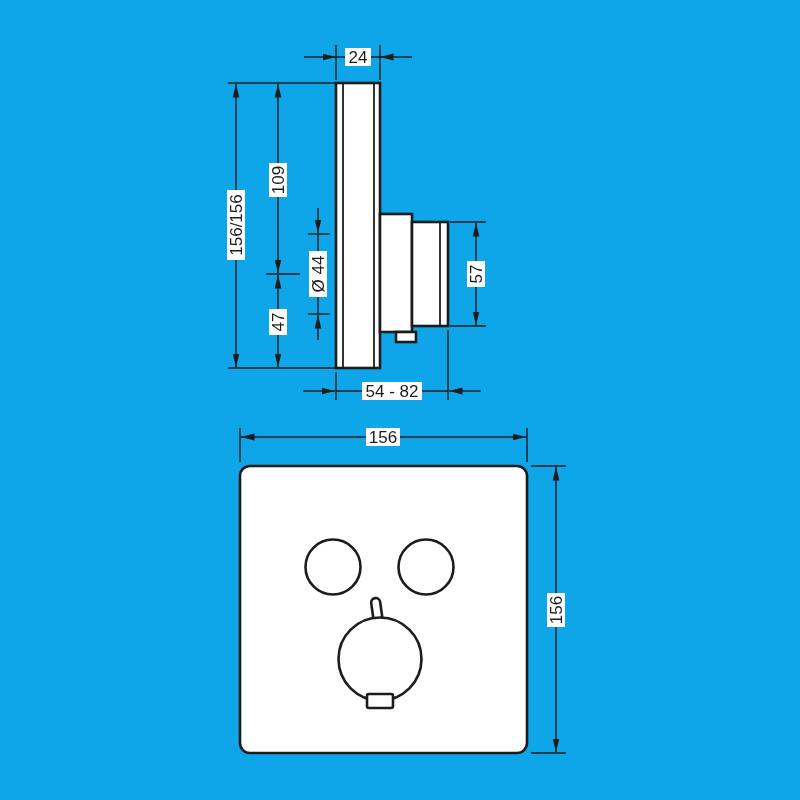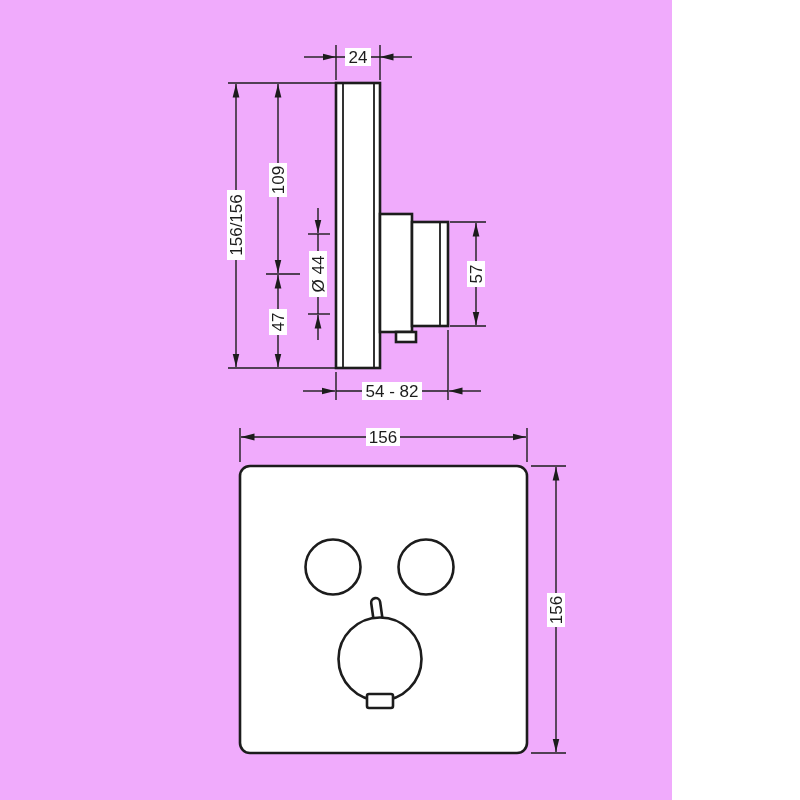--- a/index.html
+++ b/index.html
@@ -1,16 +1,16 @@
 <!DOCTYPE html>
 <html><head>
 <meta charset="utf-8">
 <style>
   html,body{margin:0;padding:0;background:#fff;}
-  #canvas{width:672px;height:800px;position:relative;background:#f0abfc;overflow:hidden;}
+  #canvas{width:800px;height:800px;position:relative;background:#0ea5e9;overflow:hidden;}
   svg{display:block;}
   .obj{fill:#fff;stroke:#1c1c1c;stroke-width:2.6;stroke-linejoin:miter;}
   .objline{fill:none;stroke:#1c1c1c;stroke-width:1.8;}
   .dim{fill:none;stroke:#1c1c1c;stroke-width:1.4;}
   .ext{fill:none;stroke:#1c1c1c;stroke-width:1.4;}
   .bg{fill:#fff;stroke:none;}
   .lbl{font-family:"Liberation Sans",sans-serif;font-size:17px;fill:#1c1c1c;
        text-anchor:middle;dominant-baseline:central;}
 </style>
 </head>

